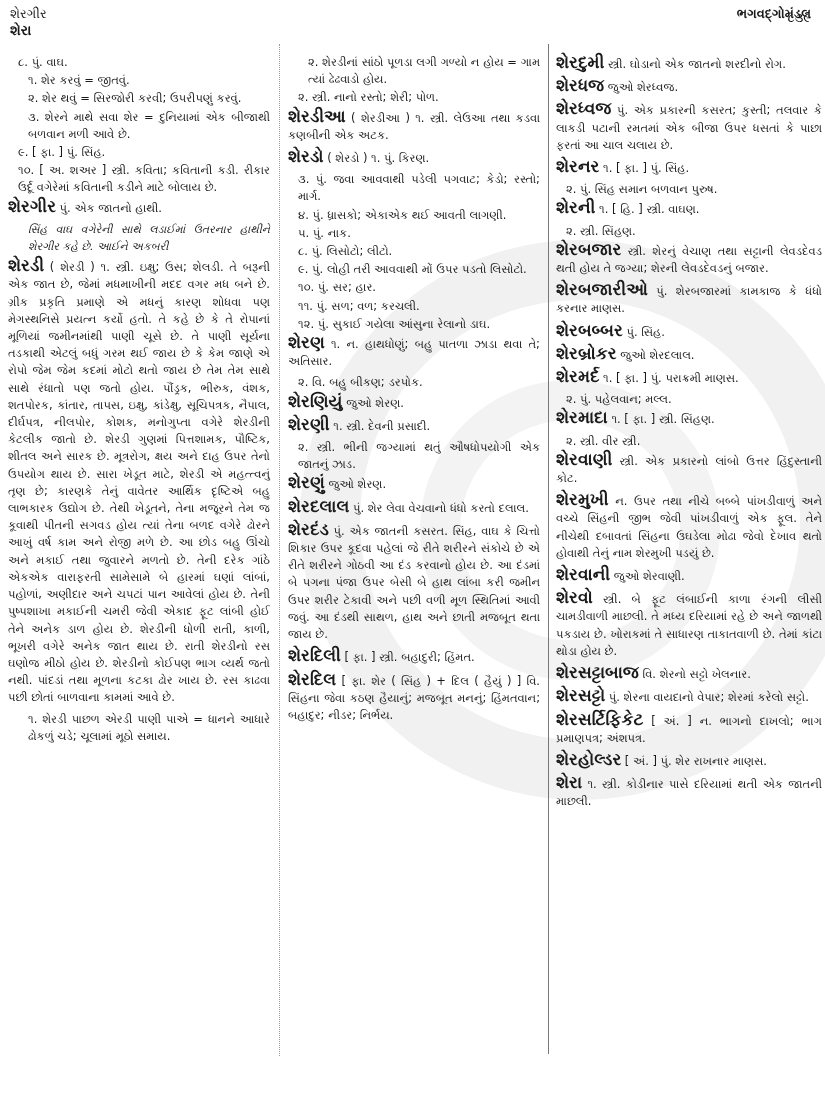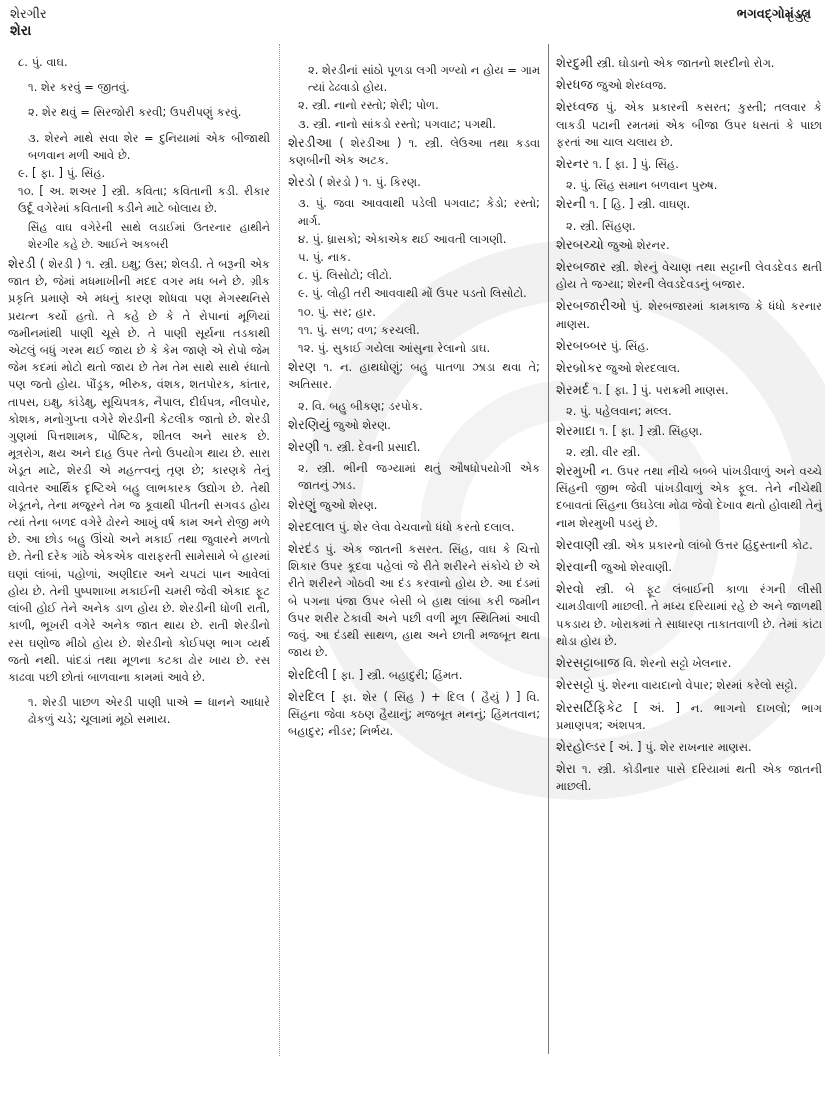--- a/index.html
+++ b/index.html
@@ -27,25 +27,25 @@
   .guide { position:absolute; top:22px; left:10px; font-size:14px; font-weight:bold; z-index:1; }
   .cols { position:absolute; top:54px; left:8px; width:810px; height:1060px; z-index:1; }
   .col { position:absolute; top:0; font-size:11.5px; line-height:17.2px; }
   .col1 { left:0; width:262px; }
   .col2 { left:276px; width:252px; padding-left:4px; }
   .col3 { left:544px; width:266px; padding-left:4px; }
   .divider { position:absolute; top:44px; width:0; border-left:1px solid #777; z-index:1; }
   .div1 { left:279px; height:1012px; border-left:1px dotted #999; }
   .div2 { left:548px; height:1010px; }
   .entry { margin:0 0 4px 0; text-align:justify; }
-  .entry .hw { font-weight:normal; font-size:13px; }
+  .entry .hw { font-weight:bold; font-size:17px; }
   .entry .body { }
   .sense { margin:0 0 1px 10px; text-indent:0; }
-  .sub { margin:8px 0 1px 20px; }
-  .note { margin:0 0 2px 20px; font-size:11px; }
+  .sub { margin:0 0 1px 20px; }
+  .note { margin:0 0 2px 20px; font-size:11px;font-style:italic; }
 </style>
 </head>
 <body>
 
 <div class="watermark"></div>
 <div class="watermark2"></div>
 
 <div class="header">
   <span class="left">શેરગીર</span>
   <span class="center">ભગવદ્ગોમંડલ</span>
@@ -57,28 +57,28 @@
 <div class="divider div2"></div>
 
 <div class="cols">
   <div class="col col1">
       <div class="sense entry">૮. પું. વાઘ.</div>
       <div class="sub entry">૧. શેર કરવું = જીતવું.</div>
       <div class="sub entry">૨. શેર થવું = સિરજોરી કરવી; ઉપરીપણું કરવું.</div>
       <div class="sub entry">૩. શેરને માથે સવા શેર = દુનિયામાં એક બીજાથી બળવાન મળી આવે છે.</div>
       <div class="sense entry">૯. [ ફા. ] પું. સિંહ.</div>
       <div class="sense entry">૧૦. [ અ. શઅર ] સ્ત્રી. કવિતા; કવિતાની કડી. રીકાર ઉર્દૂ વગેરેમાં કવિતાની કડીને માટે બોલાય છે.</div>
+      <div class="entry"><span class="hw">શેરગીર</span><span class="body"> પું. એક જાતનો હાથી.</span></div>
       <div class="note entry">સિંહ વાઘ વગેરેની સાથે લડાઈમાં ઉતરનાર હાથીને શેરગીર કહે છે.      આઈને અકબરી</div>
       <div class="entry"><span class="hw">શેરડી</span><span class="body"> ( શેરડી ) ૧. સ્ત્રી. ઇક્ષુ; ઉસ; શેલડી. તે બરૂની એક જાત છે, જેમાં મધમાખીની મદદ વગર મધ બને છે. ગ્રીક પ્રકૃતિ પ્રમાણે એ મધનું કારણ શોધવા પણ મેગસ્થનિસે પ્રયત્ન કર્યો હતો. તે કહે છે કે તે રોપાનાં મૂળિયાં જમીનમાંથી પાણી ચૂસે છે. તે પાણી સૂર્યના તડકાથી એટલું બધું ગરમ થઈ જાય છે કે કેમ જાણે એ રોપો જેમ જેમ કદમાં મોટો થતો જાય છે તેમ તેમ સાથે સાથે રંધાતો પણ જતો હોય. પૌંડ્રક, ભીરુક, વંશક, શતપોરક, કાંતાર, તાપસ, ઇક્ષુ, કાંડેક્ષુ, સૂચિપત્રક, નૈપાલ, દીર્ઘપત્ર, નીલપોર, કોશક, મનોગુપ્તા વગેરે શેરડીની કેટલીક જાતો છે. શેરડી ગુણમાં પિત્તશામક, પૌષ્ટિક, શીતલ અને સારક છે. મૂત્રરોગ, ક્ષય અને દાહ ઉપર તેનો ઉપયોગ થાય છે. સારા ખેડૂત માટે, શેરડી એ મહત્ત્વનું તૃણ છે; કારણકે તેનું વાવેતર આર્થિક દૃષ્ટિએ બહુ લાભકારક ઉદ્યોગ છે. તેથી ખેડૂતને, તેના મજૂરને તેમ જ કૂવાથી પીતની સગવડ હોય ત્યાં તેના બળદ વગેરે ઢોરને આખું વર્ષ કામ અને રોજી મળે છે. આ છોડ બહુ ઊંચો અને મકાઈ તથા જુવારને મળતો છે. તેની દરેક ગાંઠે એકએક વારાફરતી સામેસામે બે હારમાં ઘણાં લાંબાં, પહોળાં, અણીદાર અને ચપટાં પાન આવેલાં હોય છે. તેની પુષ્પશાખા મકાઈની ચમરી જેવી એકાદ ફૂટ લાંબી હોઈ તેને અનેક ડાળ હોય છે. શેરડીની ધોળી રાતી, કાળી, ભૂખરી વગેરે અનેક જાત થાય છે. રાતી શેરડીનો રસ ઘણોજ મીઠો હોય છે. શેરડીનો કોઈપણ ભાગ વ્યર્થ જતો નથી. પાંદડાં તથા મૂળના કટકા ઢોર ખાય છે. રસ કાઢવા પછી છોતાં બાળવાના કામમાં આવે છે.</span></div>
       <div class="sub entry">૧. શેરડી પાછળ એરડી પાણી પાએ = ધાનને આધારે ઢોકળું ચડે; ચૂલામાં મૂઠો સમાય.</div>
     </div>
   <div class="col col2">
       <div class="sub entry">૨. શેરડીનાં સાંઠો પૂળડા લગી ગળ્યો ન હોય = ગામ ત્યાં ઢેઢવાડો હોય.</div>
       <div class="sense entry">૨. સ્ત્રી. નાનો રસ્તો; શેરી; પોળ.</div>
-      <div class="sense entry">૩. સ્ત્રી. નાનો સાંકડો રસ્તો; પગવાટ; પગથી.</div>
       <div class="entry"><span class="hw">શેરડીઆ</span><span class="body"> ( શેરડીઆ ) ૧. સ્ત્રી. લેઉઆ તથા કડવા કણબીની એક અટક.</span></div>
       <div class="entry"><span class="hw">શેરડો</span><span class="body"> ( શેરડો ) ૧. પું. કિરણ.</span></div>
       <div class="sense entry">૩. પું. જવા આવવાથી પડેલી પગવાટ; કેડો; રસ્તો; માર્ગ.</div>
       <div class="sense entry">૪. પું. ધ્રાસકો; એકાએક થઈ આવતી લાગણી.</div>
       <div class="sense entry">૫. પું. નાક.</div>
       <div class="sense entry">૮. પું. લિસોટો; લીટો.</div>
       <div class="sense entry">૯. પું. લોહી તરી આવવાથી મોં ઉપર પડતો લિસોટો.</div>
       <div class="sense entry">૧૦. પું. સર; હાર.</div>
       <div class="sense entry">૧૧. પું. સળ; વળ; કરચલી.</div>
       <div class="sense entry">૧૨. પું. સુકાઈ ગયેલા આંસુના રેલાનો ડાઘ.</div>
@@ -94,31 +94,30 @@
       <div class="entry"><span class="hw">શેરદિલ</span><span class="body"> [ ફા. શેર ( સિંહ ) + દિલ ( હૈયું ) ] વિ. સિંહના જેવા કઠણ હૈયાનું; મજબૂત મનનું; હિંમતવાન; બહાદુર; નીડર; નિર્ભય.</span></div>
     </div>
   <div class="col col3">
       <div class="entry"><span class="hw">શેરદુમી</span><span class="body"> સ્ત્રી. ઘોડાનો એક જાતનો શરદીનો રોગ.</span></div>
       <div class="entry"><span class="hw">શેરધજ</span><span class="body"> જુઓ શેરધ્વજ.</span></div>
       <div class="entry"><span class="hw">શેરધ્વજ</span><span class="body"> પું. એક પ્રકારની કસરત; કુસ્તી; તલવાર કે લાકડી પટાની રમતમાં એક બીજા ઉપર ધસતાં કે પાછા ફરતાં આ ચાલ ચલાય છે.</span></div>
       <div class="entry"><span class="hw">શેરનર</span><span class="body"> ૧. [ ફા. ] પું. સિંહ.</span></div>
       <div class="sense entry">૨. પું. સિંહ સમાન બળવાન પુરુષ.</div>
       <div class="entry"><span class="hw">શેરની</span><span class="body"> ૧. [ હિ. ] સ્ત્રી. વાઘણ.</span></div>
       <div class="sense entry">૨. સ્ત્રી. સિંહણ.</div>
-      <div class="entry"><span class="hw">શેરબચ્ચો</span><span class="body"> જુઓ શેરનર.</span></div>
       <div class="entry"><span class="hw">શેરબજાર</span><span class="body"> સ્ત્રી. શેરનું વેચાણ તથા સટ્ટાની લેવડદેવડ થતી હોય તે જગ્યા; શેરની લેવડદેવડનું બજાર.</span></div>
       <div class="entry"><span class="hw">શેરબજારીઓ</span><span class="body"> પું. શેરબજારમાં કામકાજ કે ધંધો કરનાર માણસ.</span></div>
       <div class="entry"><span class="hw">શેરબબ્બર</span><span class="body"> પું. સિંહ.</span></div>
       <div class="entry"><span class="hw">શેરબ્રોકર</span><span class="body"> જુઓ શેરદલાલ.</span></div>
       <div class="entry"><span class="hw">શેરમર્દ</span><span class="body"> ૧. [ ફા. ] પું. પરાક્રમી માણસ.</span></div>
       <div class="sense entry">૨. પું. પહેલવાન; મલ્લ.</div>
       <div class="entry"><span class="hw">શેરમાદા</span><span class="body"> ૧. [ ફા. ] સ્ત્રી. સિંહણ.</span></div>
       <div class="sense entry">૨. સ્ત્રી. વીર સ્ત્રી.</div>
+      <div class="entry"><span class="hw">શેરવાણી</span><span class="body"> સ્ત્રી. એક પ્રકારનો લાંબો ઉત્તર હિંદુસ્તાની કોટ.</span></div>
       <div class="entry"><span class="hw">શેરમુખી</span><span class="body"> ન. ઉપર તથા નીચે બબ્બે પાંખડીવાળું અને વચ્ચે સિંહની જીભ જેવી પાંખડીવાળું એક ફૂલ. તેને નીચેથી દબાવતાં સિંહના ઉઘડેલા મોઢા જેવો દેખાવ થતો હોવાથી તેનું નામ શેરમુખી પડયું છે.</span></div>
-      <div class="entry"><span class="hw">શેરવાણી</span><span class="body"> સ્ત્રી. એક પ્રકારનો લાંબો ઉત્તર હિંદુસ્તાની કોટ.</span></div>
       <div class="entry"><span class="hw">શેરવાની</span><span class="body"> જુઓ શેરવાણી.</span></div>
       <div class="entry"><span class="hw">શેરવો</span><span class="body"> સ્ત્રી. બે ફૂટ લંબાઈની કાળા રંગની લીસી ચામડીવાળી માછલી. તે મધ્ય દરિયામાં રહે છે અને જાળથી પકડાય છે. ખોરાકમાં તે સાધારણ તાકાતવાળી છે. તેમાં કાંટા થોડા હોય છે.</span></div>
       <div class="entry"><span class="hw">શેરસટ્ટાબાજ</span><span class="body"> વિ. શેરનો સટ્ટો ખેલનાર.</span></div>
       <div class="entry"><span class="hw">શેરસટ્ટો</span><span class="body"> પું. શેરના વાયદાનો વેપાર; શેરમાં કરેલો સટ્ટો.</span></div>
       <div class="entry"><span class="hw">શેરસર્ટિફિકેટ</span><span class="body"> [ અં. ] ન. ભાગનો દાખલો; ભાગ પ્રમાણપત્ર; અંશપત્ર.</span></div>
       <div class="entry"><span class="hw">શેરહોલ્ડર</span><span class="body"> [ અં. ] પું. શેર રાખનાર માણસ.</span></div>
       <div class="entry"><span class="hw">શેરા</span><span class="body"> ૧. સ્ત્રી. કોડીનાર પાસે દરિયામાં થતી એક જાતની માછલી.</span></div>
     </div>
 </div>
 

